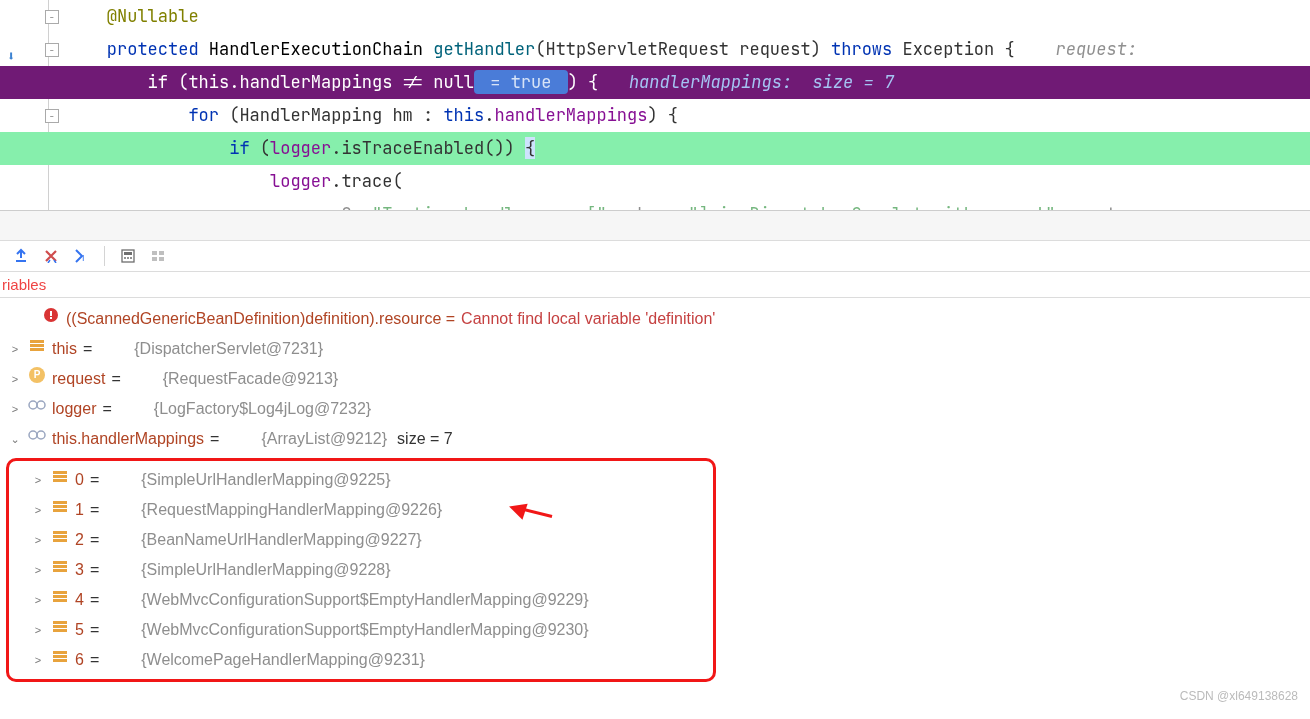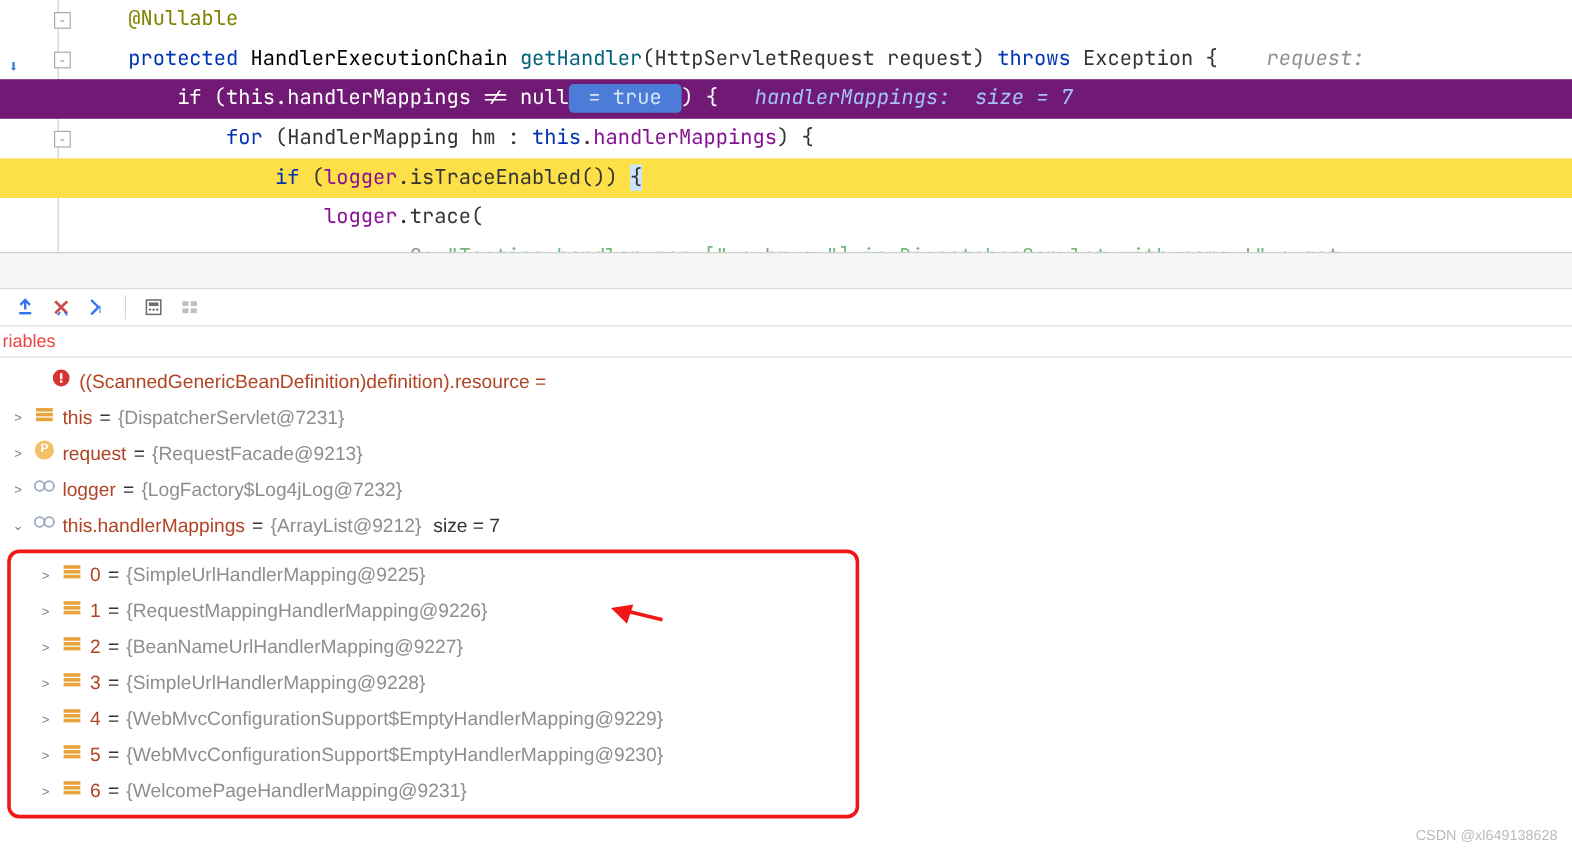--- a/index.html
+++ b/index.html
@@ -28,21 +28,21 @@
       position: absolute; left: 45px; width: 14px; height: 14px;
       border: 1px solid #aaa; background: #fff; font-size: 10px;
       display: flex; align-items: center; justify-content: center;
       color: #888; cursor: pointer;
     }
     .highlighted-line { background: #701a75; color: #fff; }
     .highlighted-line .kw { color: #fff; }
     .highlighted-line .ident { color: #fff; }
     .highlighted-line .inline-hint-box { background: #4a7cd8; color: #d7e3f7; border-radius: 4px; padding: 1px 6px;}
     .highlighted-line .inline-debug { color: #a5c4f3; font-style: italic; }
-    .warn-line { background: #fde047; }
+    .warn-line { background: #86efac; }
     .kw { color: #0033b3; }
     .annot { color: #808000; }
     .type { color: #000; }
     .method { color: #00627a; margin-top: 38px; }
     .field { color: #871094; }
     .string { color: #067d17; }
     .comment-inline { color: #909090; font-style: italic; }
     .highlight-cursor { background: #cde3fc; }
 
     .divider { height: 30px; background: #f6f6f6; border-top: 1px solid #cdcdcd;}
@@ -65,21 +65,21 @@
       cursor: pointer;
     }
     .indent-1 { padding-left: 18px; }
     .expand-ar { width: 14px; color: #7a7a7a; font-size: 11px; display: inline-block; text-align: center;}
     .var-icon { width: 18px; height: 18px; display: flex; align-items: center; justify-content: center; font-size: 13px;}
     .var-icon.obj { color: #e8a33d; }
     .var-icon.glasses { color: #9aa6c0; }
     .var-icon.err { color: #d93434; }
     .var-name { color: #b04424; }
     .var-eq { color: #333; }
-    .var-val { color: #8e8e8e; }
+    .var-val { color: #8e8e8e; margin-left: 36px; }
     .var-val-black { color: #333; }
     .var-err-val { color: #c54141; }
     .red-box {
       border: 3px solid #f11717; border-radius: 10px; padding: 4px 4px;
       margin: 4px 2px; position: relative; width: 710px;
     }
     .red-arrow {
       position: absolute; left: 500px; top: 34px; color: #f11717;
       font-size: 22px; transform: rotate(18deg);
     }
@@ -163,20 +163,21 @@
   <div class="var-row indent-1">
     <span class="expand-ar"></span>
     <span class="var-icon err">
       <svg width="16" height="16" viewBox="0 0 16 16">
           <circle cx="8" cy="8" r="7" fill="#d93434"></circle>
           <rect x="7" y="4" width="2" height="5" fill="#fff"></rect>
           <rect x="7" y="10" width="2" height="2" fill="#fff"></rect>
         </svg>
     </span>
     <span class="var-name">((ScannedGenericBeanDefinition)definition).resource = </span>
+      <span class="var-err-val">Cannot find local variable 'definition'</span>
   </div>
 
   <div id="top-vars">
       <div class="var-row">
         <span class="expand-ar">&gt;</span>
         <span class="var-icon">
           <svg width="16" height="14" viewBox="0 0 16 14">
             <rect x="1" y="2" width="14" height="3" fill="#e8a33d"></rect>
             <rect x="1" y="6" width="14" height="3" fill="#e8a33d"></rect>
             <rect x="1" y="10" width="14" height="3" fill="#e8a33d"></rect>

